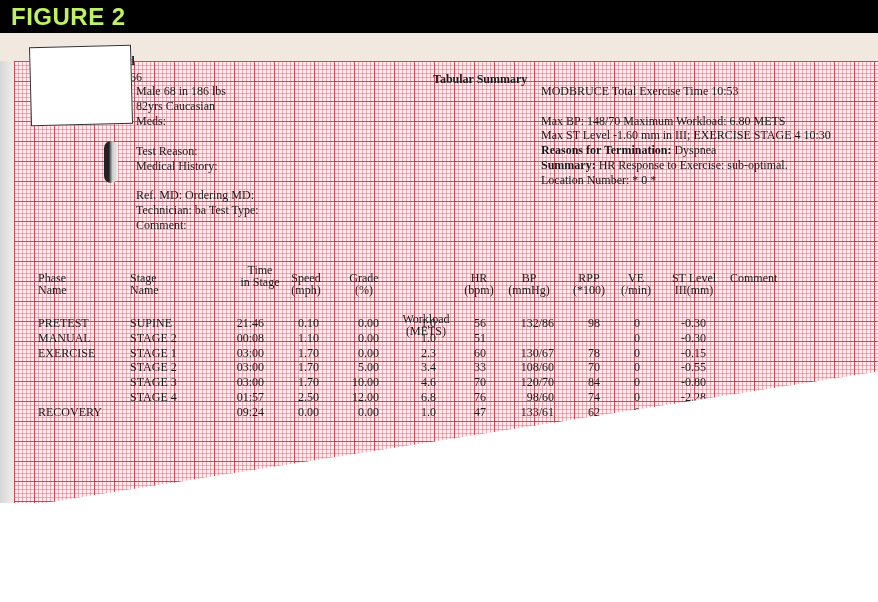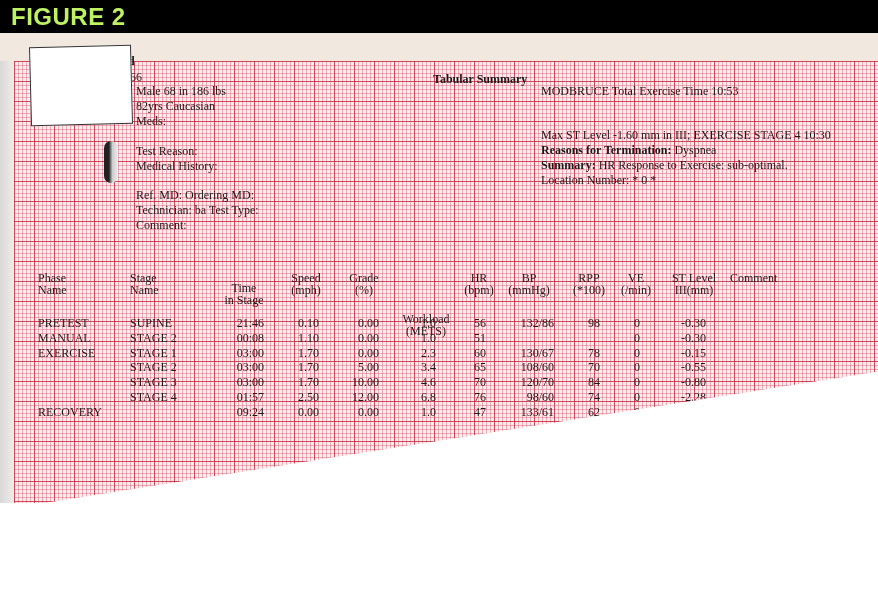--- a/index.html
+++ b/index.html
@@ -47,35 +47,36 @@
   <div class="txt" style="left:136px;top:52px;">Male   68 in   186 lbs</div>
   <div class="txt" style="left:136px;top:67px;">82yrs  Caucasian</div>
   <div class="txt" style="left:136px;top:82px;">Meds:</div>
   <div class="txt" style="left:136px;top:112px;">Test Reason:</div>
   <div class="txt" style="left:136px;top:127px;">Medical History:</div>
   <div class="txt" style="left:136px;top:156px;">Ref. MD:   Ordering MD:</div>
   <div class="txt" style="left:136px;top:171px;">Technician: ba   Test Type:</div>
   <div class="txt" style="left:136px;top:186px;">Comment:</div>
 
   <div class="txt" style="left:541px;top:52px;">MODBRUCE    Total Exercise Time  10:53</div>
+  <div class="txt" style="left:541px;top:82px;">Max BP: 148/70   Maximum Workload: 6.80 METS</div>
   <div class="txt" style="left:541px;top:96px;">Max ST Level -1.60 mm in III; EXERCISE STAGE 4 10:30</div>
   <div class="txt" style="left:541px;top:111px;"><span class="b">Reasons for Termination:</span><span> Dyspnea</span></div>
   <div class="txt" style="left:541px;top:126px;"><span class="b">Summary:</span><span> HR Response to Exercise: sub-optimal.</span></div>
   <div class="txt" style="left:541px;top:141px;">Location Number: * 0 *</div>
 
   <div>
     <div class="cell" style="left:38px;top:239px;">
         <div>Phase</div>
         <div>Name</div>
       </div>
     <div class="cell" style="left:130px;top:239px;">
         <div>Stage</div>
         <div>Name</div>
       </div>
-    <div class="cell hdr" style="left:218px;top:249px;width:52px;">
+    <div class="cell hdr" style="left:218px;top:231px;width:52px;padding-left:16px;">
         <div>Time</div>
         <div>in Stage</div>
       </div>
     <div class="cell hdr" style="left:285px;top:239px;width:42px;">
         <div>Speed</div>
         <div>(mph)</div>
       </div>
     <div class="cell hdr" style="left:343px;top:239px;width:42px;">
         <div>Grade</div>
         <div>(%)</div>
@@ -151,21 +152,21 @@
           <div class="cell" style="left: 670px; top: 313.6px; width: 36px; text-align: right;">-0.15</div>
           <div class="cell" style="left: 730px; top: 313.6px;"></div>
         </div>
         <div>
           <div class="cell" style="left: 38px; top: 328.4px;"></div>
           <div class="cell" style="left: 130px; top: 328.4px;">STAGE 2</div>
           <div class="cell" style="left: 218px; top: 328.4px; width: 46px; text-align: right;">03:00</div>
           <div class="cell" style="left: 285px; top: 328.4px; width: 34px; text-align: right;">1.70</div>
           <div class="cell" style="left: 343px; top: 328.4px; width: 36px; text-align: right;">5.00</div>
           <div class="cell" style="left: 410px; top: 328.4px; width: 26px; text-align: right;">3.4</div>
-          <div class="cell" style="left: 466px; top: 328.4px; width: 20px; text-align: right;">65</div>
+          <div class="cell" style="left: 466px; top: 328.4px; width: 20px; text-align: right;">33</div>
           <div class="cell" style="left: 506px; top: 328.4px; width: 48px; text-align: right;">108/60</div>
           <div class="cell" style="left: 580px; top: 328.4px; width: 20px; text-align: right;">70</div>
           <div class="cell" style="left: 628px; top: 328.4px; width: 12px; text-align: right;">0</div>
           <div class="cell" style="left: 670px; top: 328.4px; width: 36px; text-align: right;">-0.55</div>
           <div class="cell" style="left: 730px; top: 328.4px;"></div>
         </div>
         <div>
           <div class="cell" style="left: 38px; top: 343.2px;"></div>
           <div class="cell" style="left: 130px; top: 343.2px;">STAGE 3</div>
           <div class="cell" style="left: 218px; top: 343.2px; width: 46px; text-align: right;">03:00</div>

